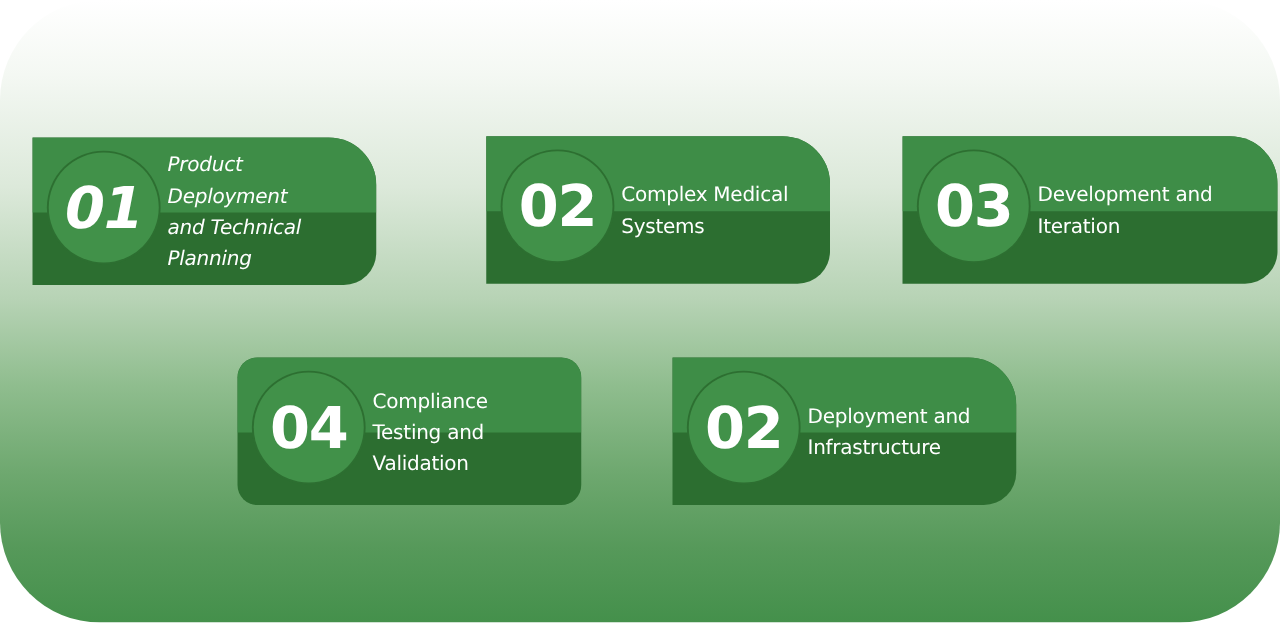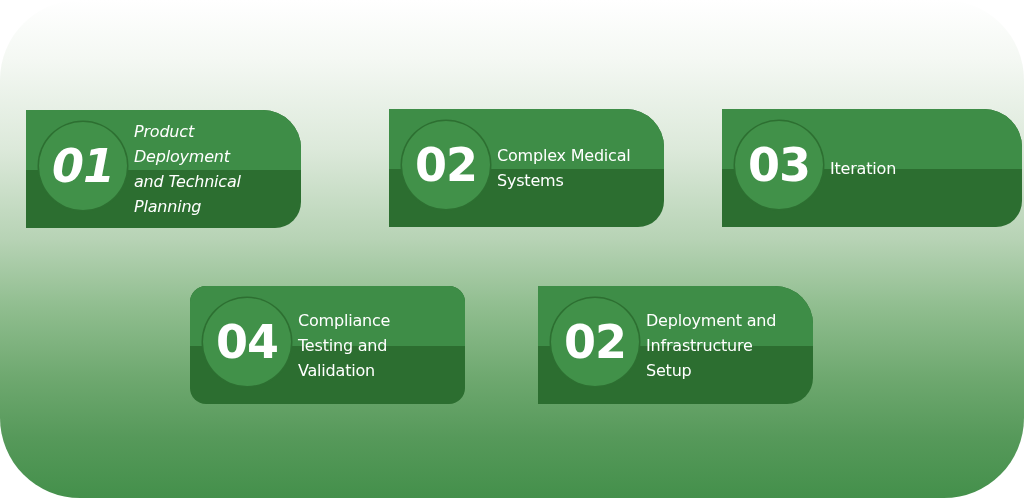--- a/index.html
+++ b/index.html
@@ -75,20 +75,21 @@
   </div>
 </div>
 
 <div class="card" style="left:722px; top:109px;padding-left:25px;">
   <div class="top"></div>
   <div class="circle">
     <span class="num">03</span>
   </div>
   <div class="label">
     <div>
+      <span>Development and</span>
       <span>Iteration</span>
     </div>
   </div>
 </div>
 
 <div class="card" style="left:190px; top:286px;border-radius:16px;">
   <div class="top"></div>
   <div class="circle">
     <span class="num">04</span>
   </div>
@@ -103,16 +104,15 @@
 
 <div class="card" style="left:538px; top:286px;">
   <div class="top"></div>
   <div class="circle">
     <span class="num">02</span>
   </div>
   <div class="label">
     <div>
       <span>Deployment and</span>
       <span>Infrastructure</span>
-      <span>Setup</span>
     </div>
   </div>
 </div>
 
 </body></html>

